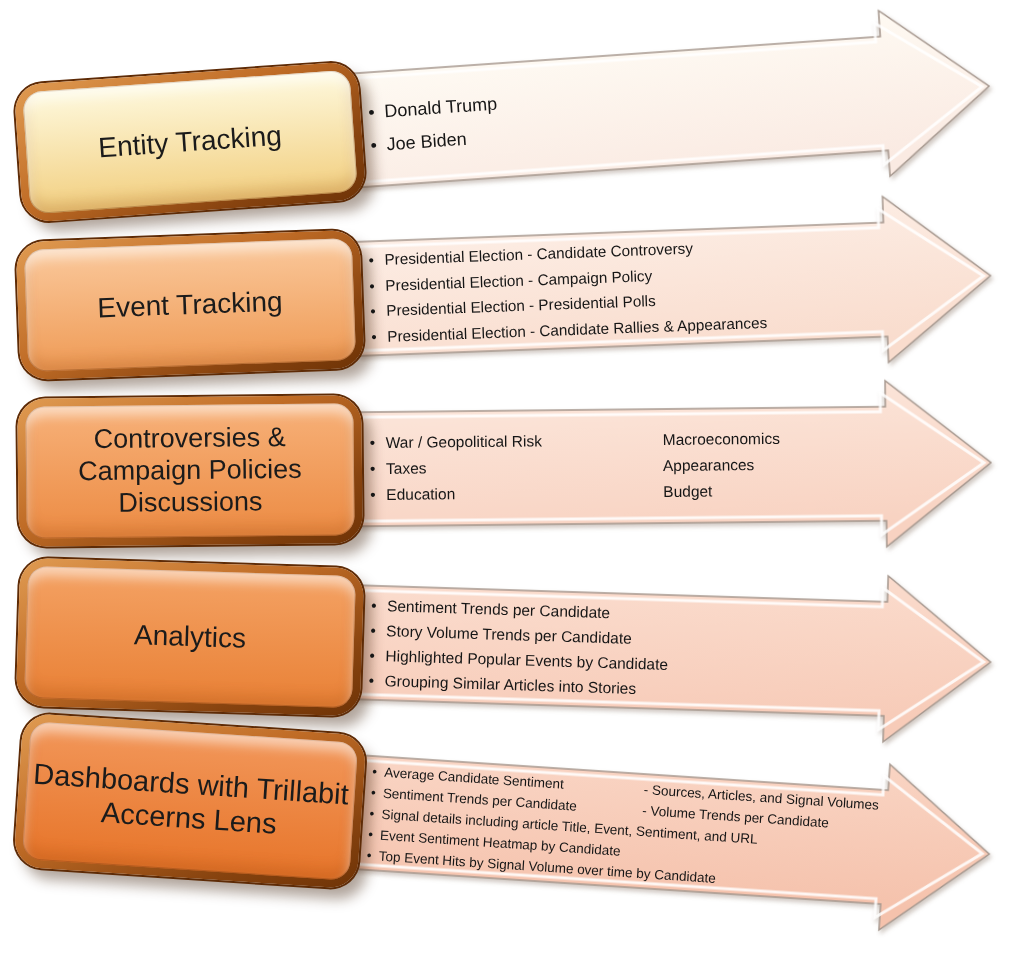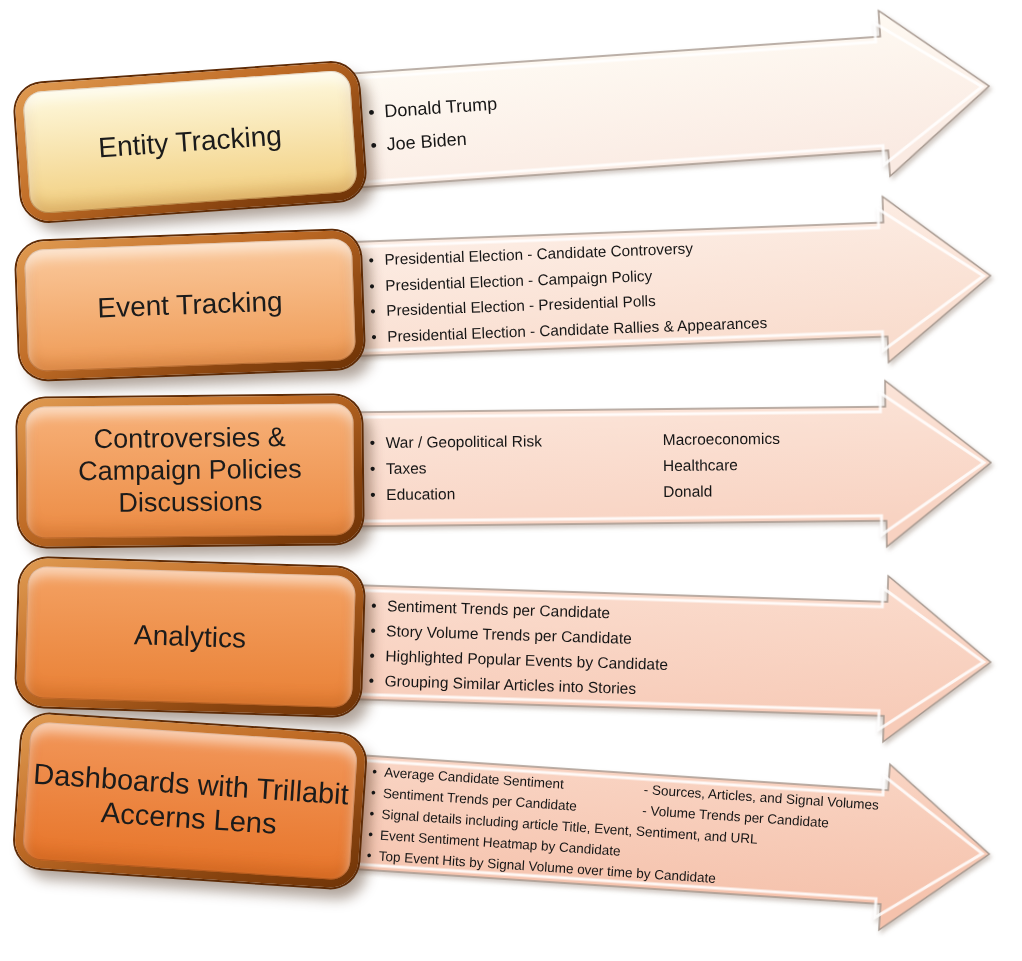--- a/index.html
+++ b/index.html
@@ -113,22 +113,22 @@
           <polygon points="7,43 527,43 527,24 630,95 527,166 527,147 7,147" fill="none" stroke="rgba(255,255,255,0.85)" stroke-width="3"></polygon>
         </svg>
       </div>
       <div class="box" style="top: 21px; height: 148px;">
         <div class="box-inner" style="background: linear-gradient(rgb(247, 177, 121) 0%, rgb(236, 139, 67) 100%);">
           <span class="box-label">Controversies &amp; Campaign Policies Discussions</span>
         </div>
       </div>
       <div class="arrow-text">
         <div class="line"><span class="bullet">•</span><span class="c1 fixed">War / Geopolitical Risk</span><span class="c2">Macroeconomics</span></div>
-        <div class="line"><span class="bullet">•</span><span class="c1 fixed">Taxes</span><span class="c2">Healthcare</span></div>
-        <div class="line"><span class="bullet">•</span><span class="c1 fixed">Education</span><span class="c2">Donald</span></div>
+        <div class="line"><span class="bullet">•</span><span class="c1 fixed">Taxes</span><span class="c2">Appearances</span></div>
+        <div class="line"><span class="bullet">•</span><span class="c1 fixed">Education</span><span class="c2">Budget</span></div>
       </div>
     </div>
 
     <div class="row r3" style="top: 542px; transform: rotate(1.8deg);">
       <div class="arrow">
         <svg viewBox="0 0 640 190" preserveAspectRatio="none">
           <defs>
             <linearGradient id="ag3" x1="0" y1="0" x2="0.22" y2="1">
               <stop offset="0" stop-color="#FBDFD1"></stop>
               <stop offset="1" stop-color="#F7CBB8"></stop>

